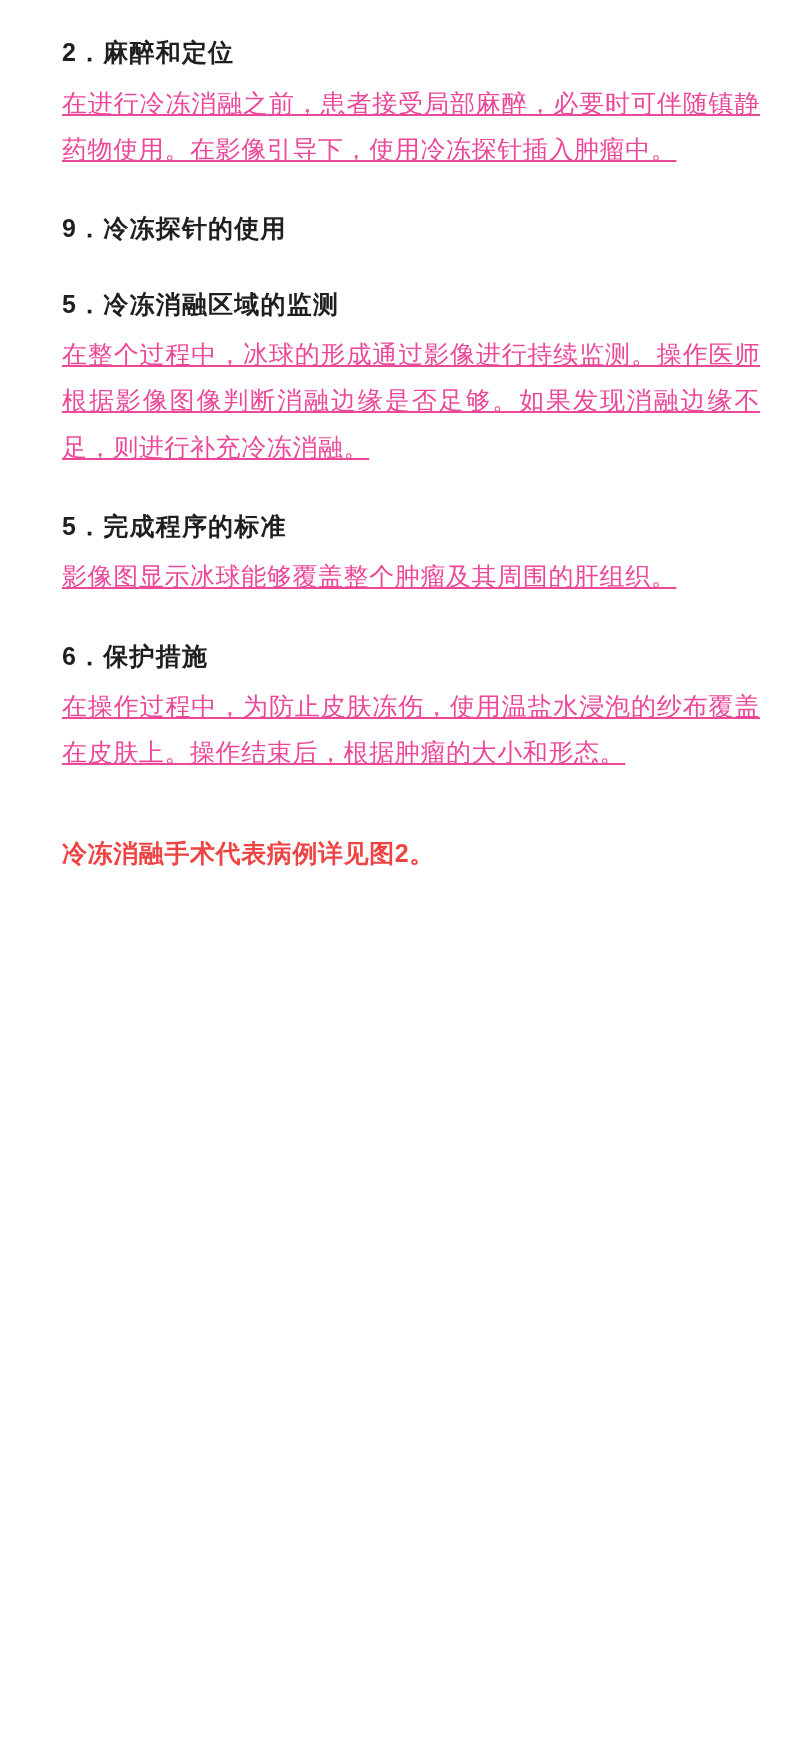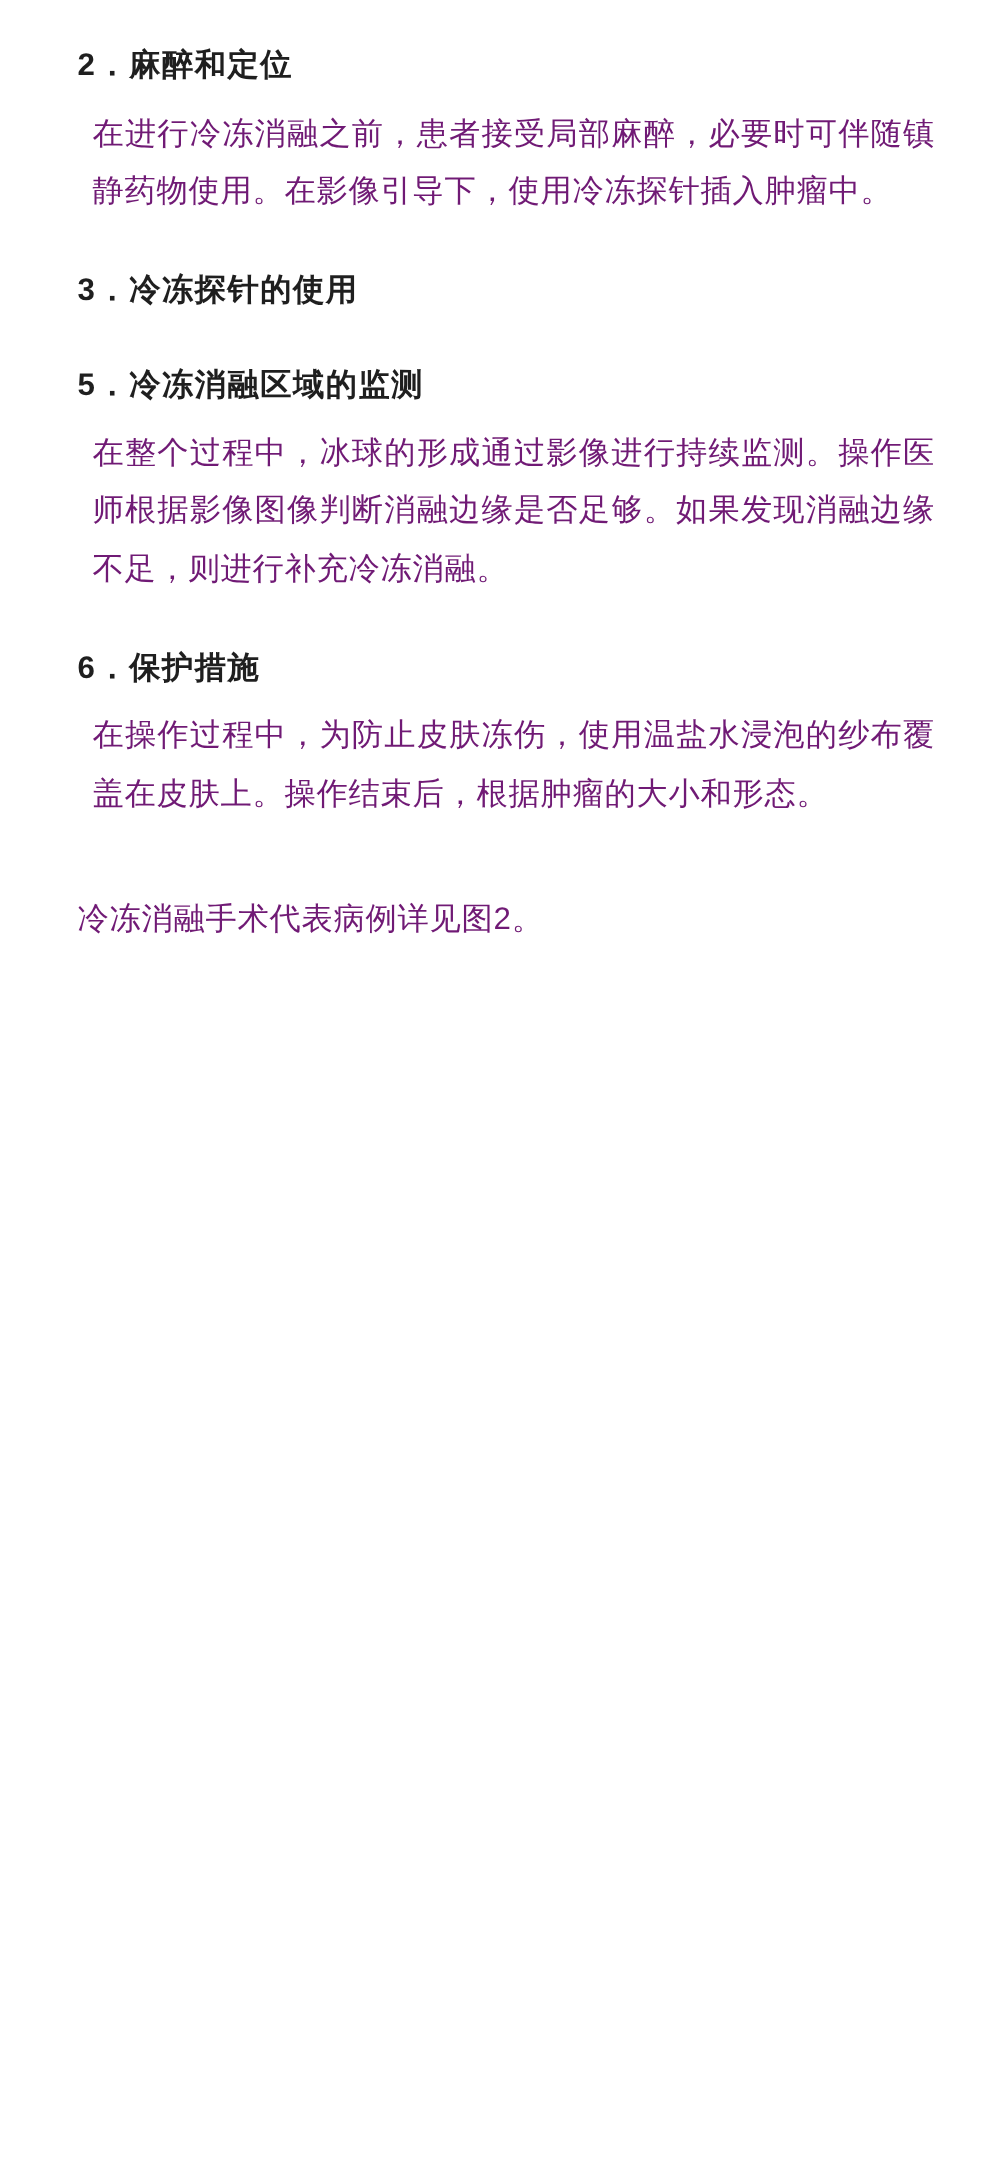--- a/index.html
+++ b/index.html
@@ -32,52 +32,58 @@
     font-weight: bold;
     letter-spacing: 1.2px;
     color: #1f1f1f;
     margin: 0 0 8px 0;
     line-height: 1.5;
   }
   .sec-body {
     font-size: 25px;
     line-height: 1.85;
     letter-spacing: 0.6px;
-    color: #701a75;
-    margin: 12px;
+    color: #ec4899;
+    margin: 0;
     text-align: justify;
     text-justify: inter-ideograph;
+    text-decoration: underline;
   }
   .closing {
     margin-top: 54px;
     font-size: 25px;
     line-height: 1.85;
     letter-spacing: 0.6px;
-    color: #701a75;
+    color: #ef4444;
+    font-weight: bold;
   }
 </style>
 </head>
 <body>
 
 <div class="page">
 
   <div class="section">
     <h2 class="sec-heading">2．麻醉和定位</h2>
     <p class="sec-body">在进行冷冻消融之前，患者接受局部麻醉，必要时可伴随镇静药物使用。在影像引导下，使用冷冻探针插入肿瘤中。</p>
   </div>
 
   <div class="section">
-    <h2 class="sec-heading">3．冷冻探针的使用</h2>
+    <h2 class="sec-heading">9．冷冻探针的使用</h2>
   </div>
 
   <div class="section">
     <h2 class="sec-heading">5．冷冻消融区域的监测</h2>
     <p class="sec-body">在整个过程中，冰球的形成通过影像进行持续监测。操作医师根据影像图像判断消融边缘是否足够。如果发现消融边缘不足，则进行补充冷冻消融。</p>
   </div>
 
+  <div class="section">
+    <h2 class="sec-heading">5．完成程序的标准</h2>
+    <p class="sec-body">影像图显示冰球能够覆盖整个肿瘤及其周围的肝组织。</p>
+  </div>
 
   <div class="section">
     <h2 class="sec-heading">6．保护措施</h2>
     <p class="sec-body">在操作过程中，为防止皮肤冻伤，使用温盐水浸泡的纱布覆盖在皮肤上。操作结束后，根据肿瘤的大小和形态。</p>
   </div>
 
   <p class="closing">冷冻消融手术代表病例详见图2。</p>
 
 </div>
 

